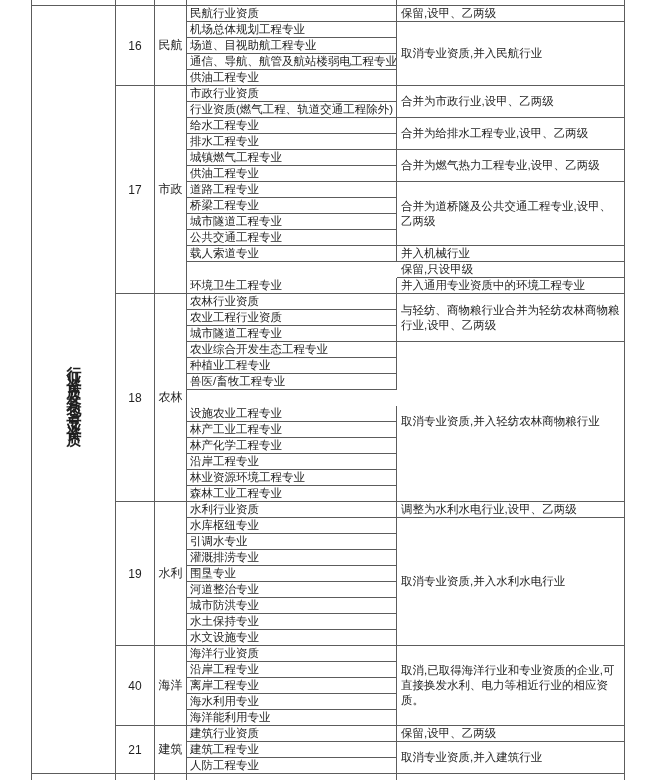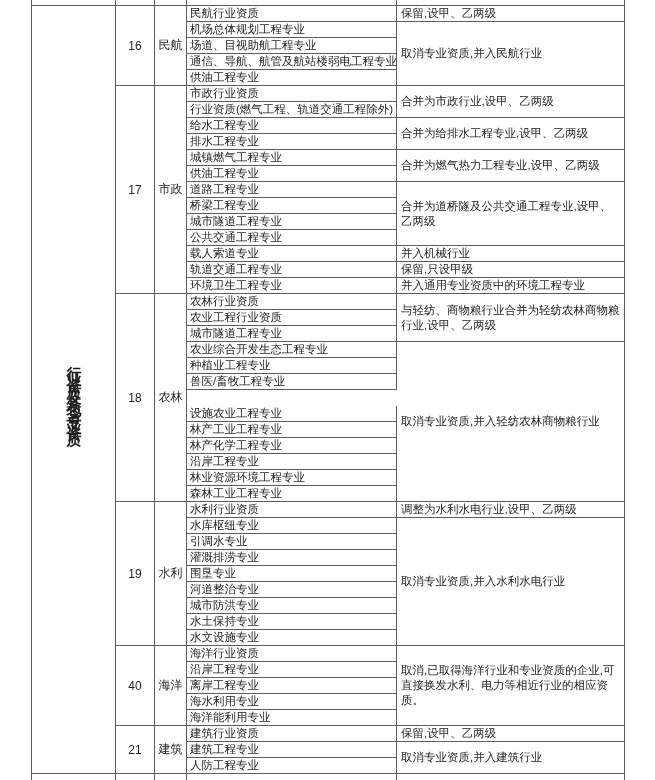--- a/index.html
+++ b/index.html
@@ -88,21 +88,20 @@
     <div class="c q" style="grid-row:8">行业资质(燃气工程、轨道交通工程除外)</div>
     <div class="c q" style="grid-row:9">给水工程专业</div>
     <div class="c q" style="grid-row:10">排水工程专业</div>
     <div class="c q" style="grid-row:11">城镇燃气工程专业</div>
     <div class="c q" style="grid-row:12">供油工程专业</div>
     <div class="c q" style="grid-row:13">道路工程专业</div>
     <div class="c q" style="grid-row:14">桥梁工程专业</div>
     <div class="c q" style="grid-row:15">城市隧道工程专业</div>
     <div class="c q" style="grid-row:16">公共交通工程专业</div>
     <div class="c q" style="grid-row:17">载人索道专业</div>
-    <div class="c q" style="grid-row:18">轨道交通工程专业</div>
     <div class="c q" style="grid-row:19">环境卫生工程专业</div>
     <div class="c r" style="grid-row:7 / span 2">合并为市政行业,设甲、乙两级</div>
     <div class="c r" style="grid-row:9 / span 2">合并为给排水工程专业,设甲、乙两级</div>
     <div class="c r" style="grid-row:11 / span 2">合并为燃气热力工程专业,设甲、乙两级</div>
     <div class="c r" style="grid-row:13 / span 4">合并为道桥隧及公共交通工程专业,设甲、乙两级</div>
     <div class="c r" style="grid-row:17">并入机械行业</div>
     <div class="c r" style="grid-row:18">保留,只设甲级</div>
     <div class="c r" style="grid-row:19">并入通用专业资质中的环境工程专业</div>
 
     <div class="c num" style="grid-row:20 / span 13">18</div>

